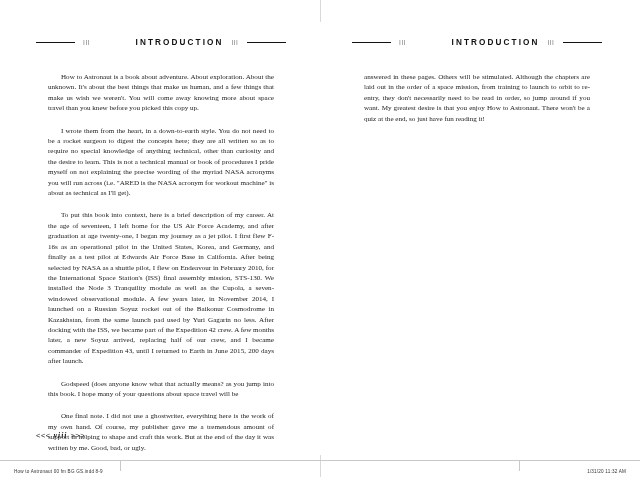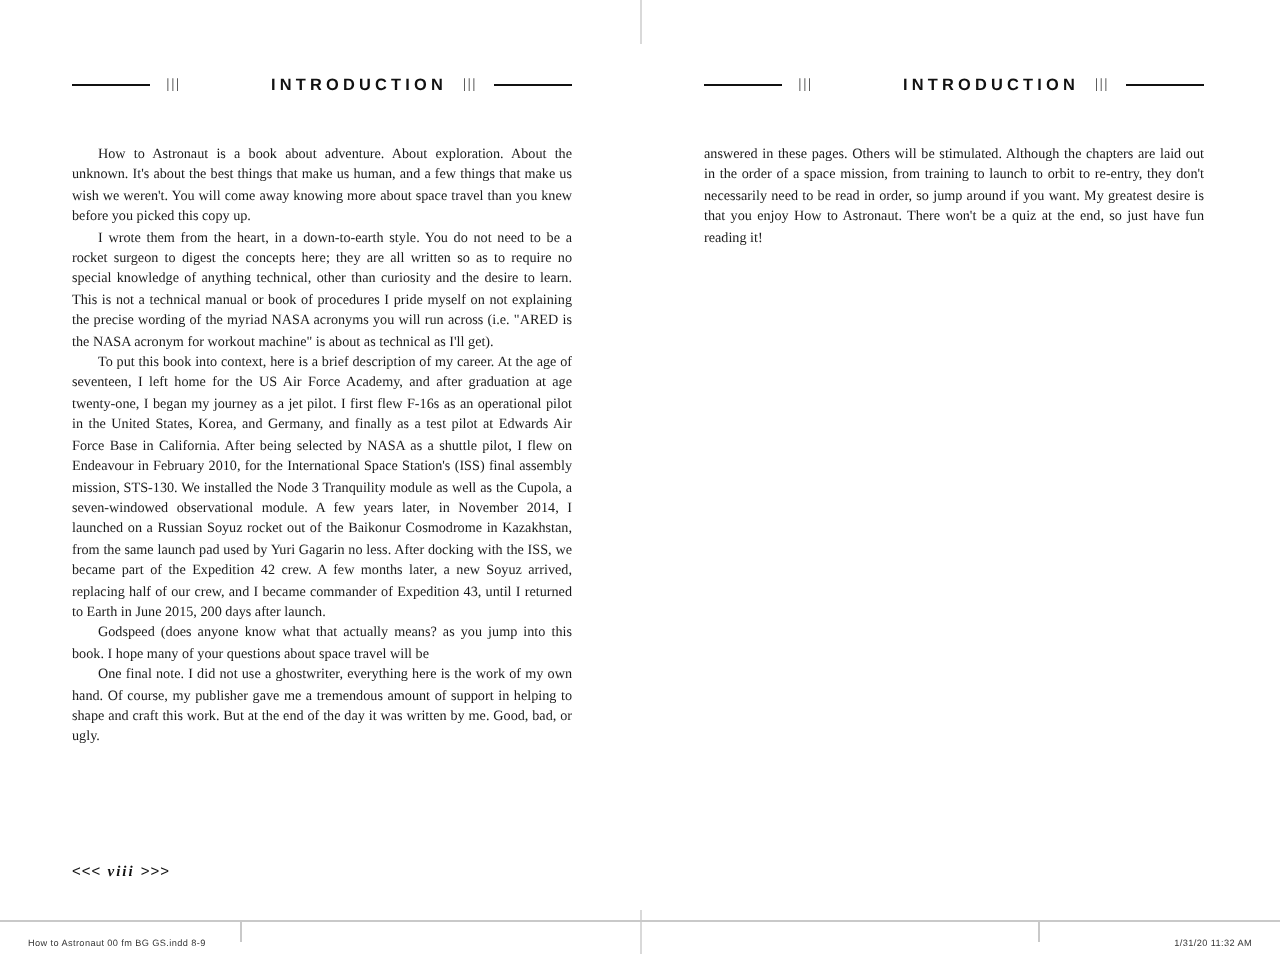--- a/index.html
+++ b/index.html
@@ -66,21 +66,21 @@
     font-family: "Liberation Sans", sans-serif;
     font-size: 8.2px;
     font-weight: 700;
     letter-spacing: 2.1px;
     color: #111;
     white-space: nowrap;
     padding-left: 37px;
   }
 
   .body-text p {
-    margin: 0;
+    margin: 12px;
     font-size: 7.1px;
     line-height: 10.4px;
     text-align: justify;
     text-indent: 13px;
     hyphens: auto;
     color: #1b1b1b;
   }
   .body-text p.first { text-indent: 13px; }
 
   .folio {

